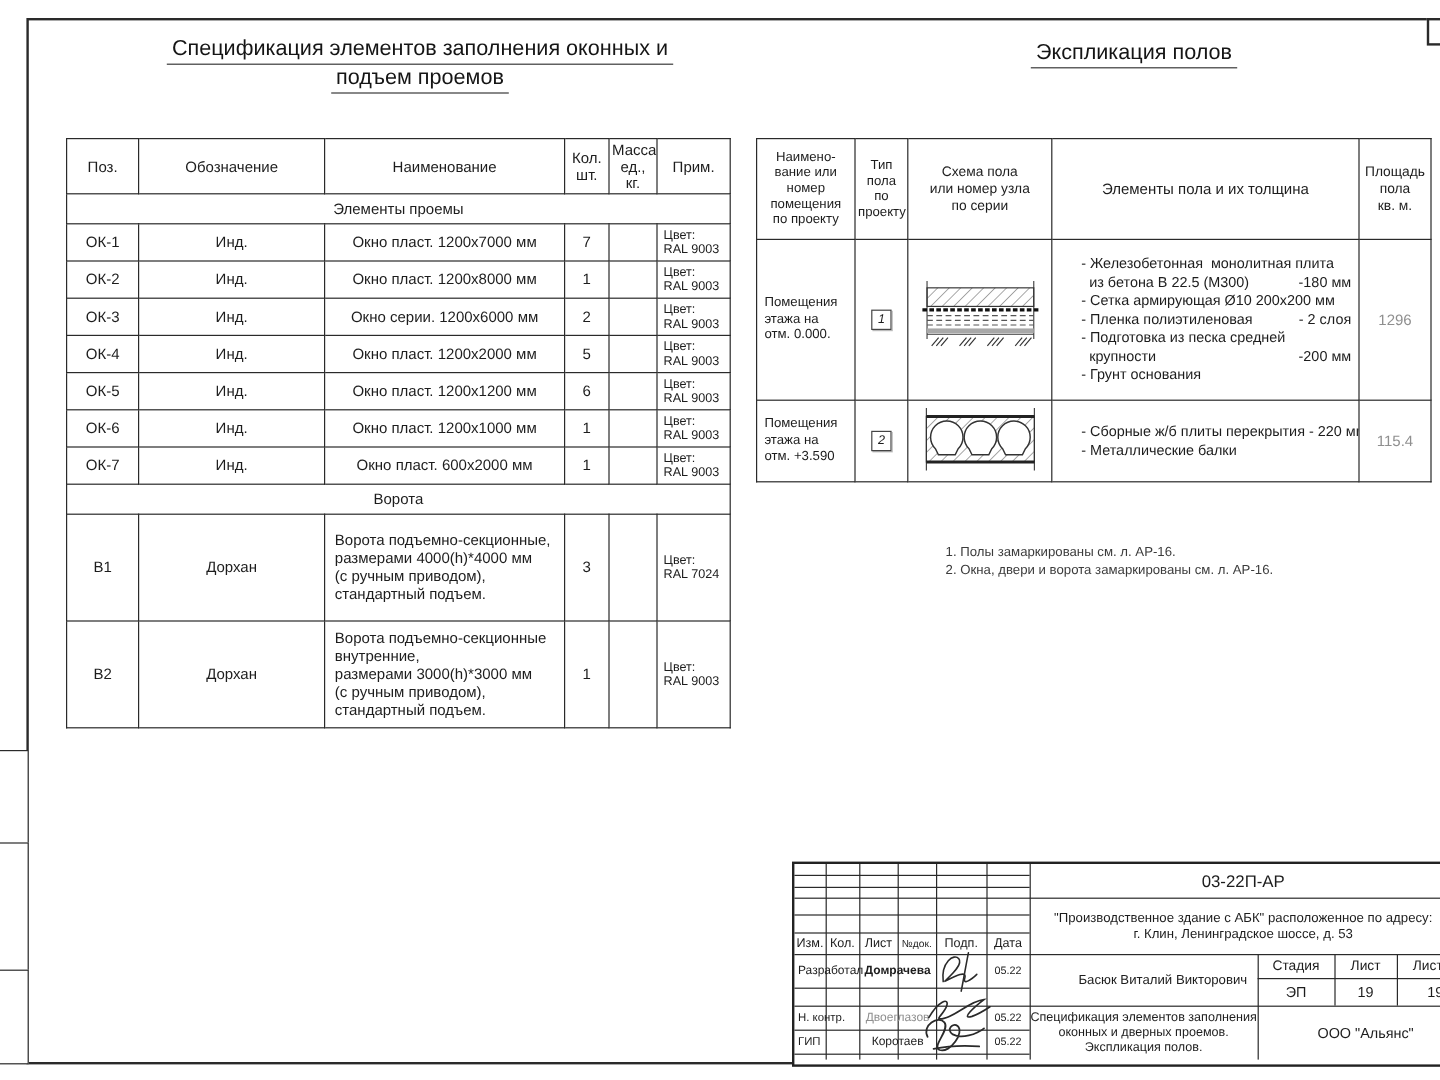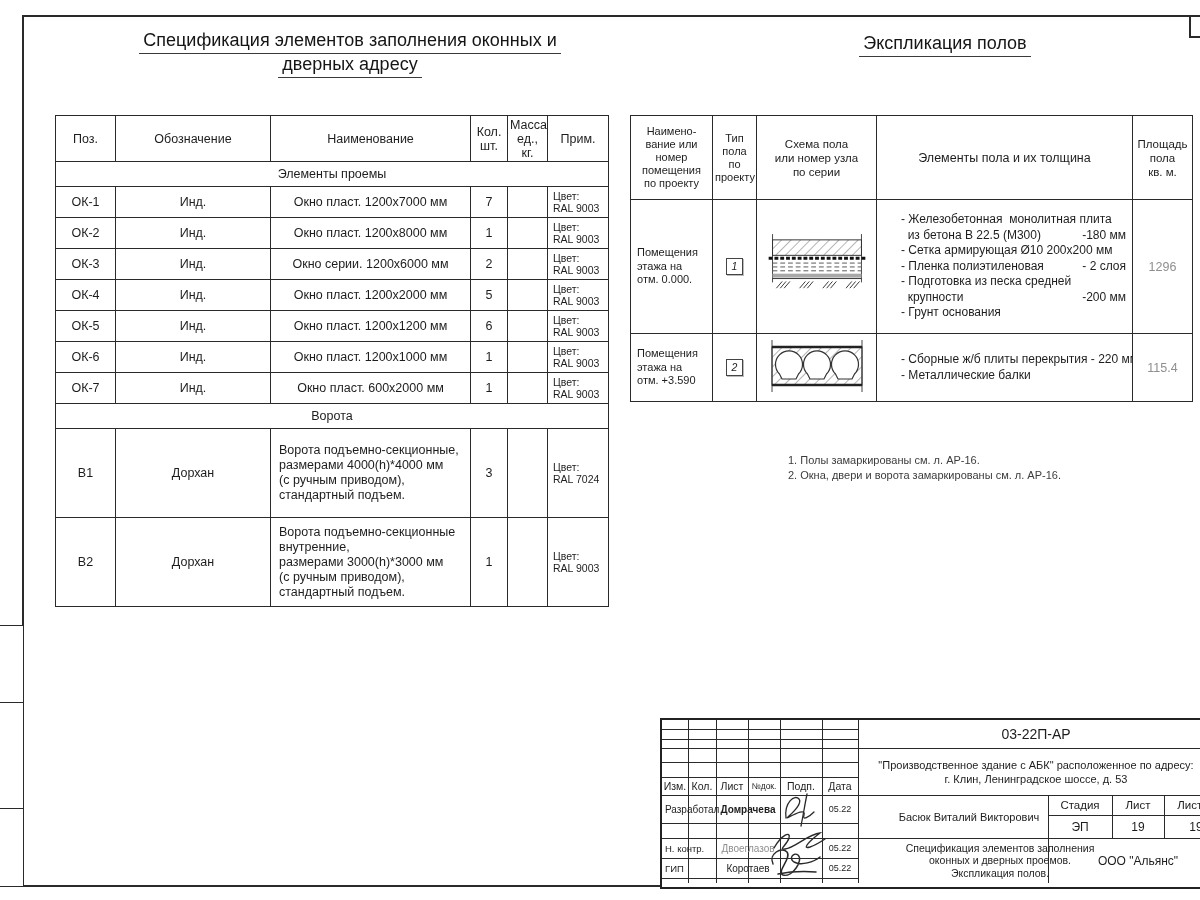--- a/index.html
+++ b/index.html
@@ -51,21 +51,21 @@
 <body>
 
 <div class="abs frame"></div>
 <div class="abs corner-box"></div>
 <div class="abs side-box" style="top:625px; height:77px;"></div>
 <div class="abs side-box" style="top:702px; height:106px;"></div>
 <div class="abs side-box" style="top:808px; height:77px;"></div>
 
 <div class="abs big-title" style="left:80px; top:30px; width:540px;">
   <span class="tl">Спецификация элементов заполнения оконных и</span><br>
-  <span class="tl">дверных адресу</span>
+  <span class="tl">подъем проемов</span>
 </div>
 
 <div class="abs big-title" style="left:700px; top:33px; width:490px;">
   <span class="tl">Экспликация полов</span>
 </div>
 
 <table style="left:55px; top:115px; width:553px;">
   <colgroup>
       <col style="width:60px">
       <col style="width:155px">
@@ -370,17 +370,17 @@
 
   <div class="tb-cell" style="left:196px; top:75px; width:190px; height:43px; font-size:11px;margin-left:16px;">Басюк Виталий Викторович</div>
 
   <div class="tb-cell" style="left:386px; top:75px; width:64px; height:20px; font-size:11.5px;">Стадия</div>
   <div class="tb-cell" style="left:450px; top:75px; width:52px; height:20px; font-size:11.5px;">Лист</div>
   <div class="tb-cell" style="left:502px; top:75px; width:64px; height:20px; font-size:11.5px;">Листов</div>
   <div class="tb-cell" style="left:386px; top:95px; width:64px; height:23px; font-size:12px;">ЭП</div>
   <div class="tb-cell" style="left:450px; top:95px; width:52px; height:23px; font-size:12px;">19</div>
   <div class="tb-cell" style="left:502px; top:95px; width:64px; height:23px; font-size:12px;">19</div>
 
-  <div class="tb-cell pre" style="left:196px; top:118px; width:190px; height:45px; font-size:10.5px; line-height:12.5px;margin-left:47px;">Спецификация элементов заполнения
+  <div class="tb-cell pre" style="left:196px; top:118px; width:190px; height:45px; font-size:10.5px; line-height:12.5px;">Спецификация элементов заполнения
 оконных и дверных проемов.
 Экспликация полов.</div>
   <div class="tb-cell" style="left:386px; top:118px; width:180px; height:45px; font-size:12px;">ООО "Альянс"</div>
 </div>
 
 </body></html>

